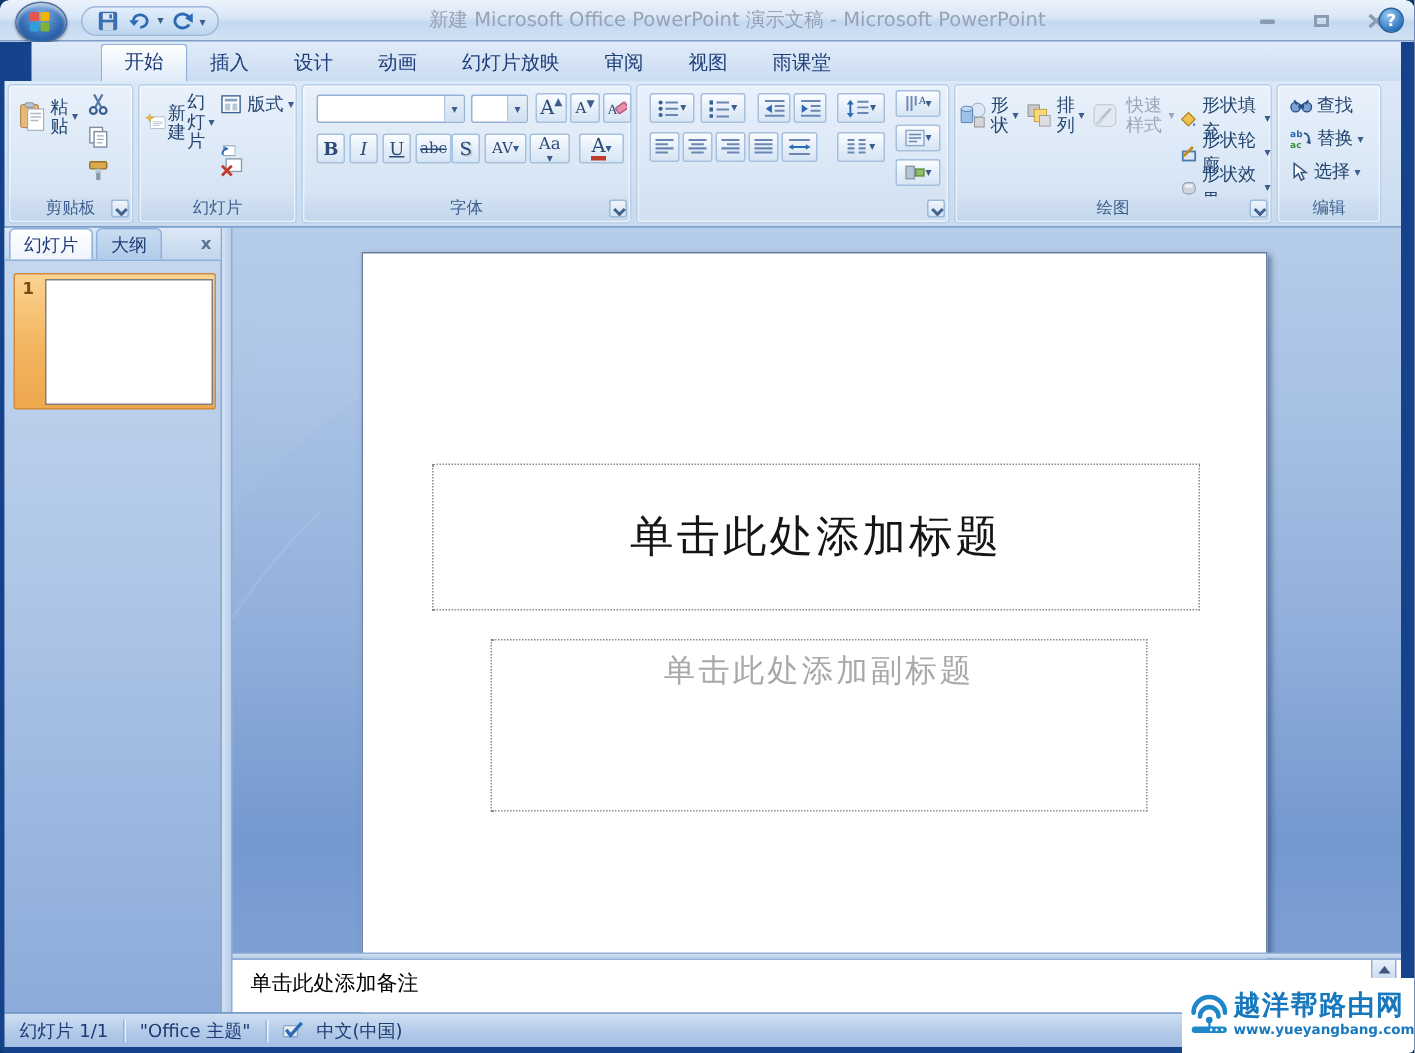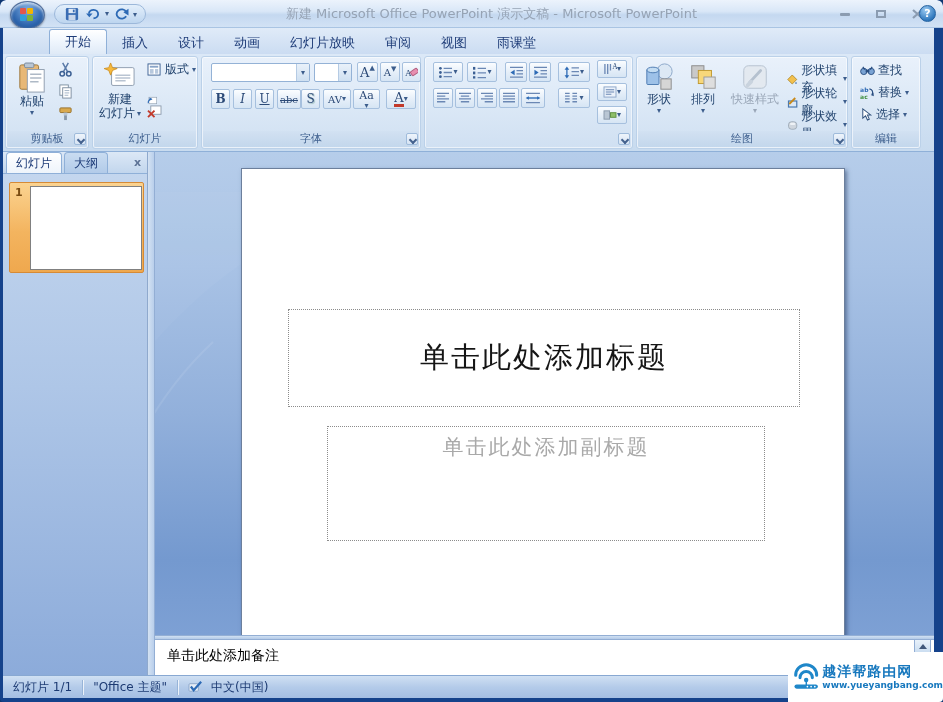--- a/index.html
+++ b/index.html
@@ -21,42 +21,42 @@
   .orbgrid{width:15px;height:14px;display:grid;grid-template-columns:6px 6px;grid-template-rows:6px 6px;gap:1px;}
   .orbgrid i{border-radius:1px;display:block;}
   .qat{position:absolute;left:54px;top:4px;height:20px;display:flex;align-items:center;gap:3px;
     padding:0 8px;background:linear-gradient(#e3effb,#bdd5ef);border:1px solid #9cb8da;border-radius:10px;}
   .qbtn{width:18px;height:16px;display:flex;align-items:center;justify-content:center;}
   .winctrl{position:absolute;right:14px;top:7px;display:flex;gap:12px;}
   .wbtn{width:24px;height:14px;display:flex;align-items:center;justify-content:center;}
   .glyph-min{width:10px;height:3px;background:#8b9cb1;border-radius:1px;}
   .glyph-max{width:10px;height:8px;border:2px solid #8b9cb1;}
   
-  .tabrow{position:absolute;left:3px;right:9px;top:28px;height:26px;
+  .tabrow{position:absolute;left:21px;right:9px;top:28px;height:26px;
     background:linear-gradient(#e0ebf8,#cbdcf2);}
   .tabs{display:flex;align-items:flex-end;height:100%;padding-left:46px;}
   .tab{padding:0 15px;height:23px;line-height:23px;font-size:13px;color:#1e3c78;cursor:default;}
   .tab.active{background:linear-gradient(#ffffff,#f0f6fd 45%,#dfeaf7);
     border:1px solid #8fb0d8;border-bottom:none;border-radius:3px 3px 0 0;height:25px;line-height:24px;}
   .helpbtn{position:absolute;right:7px;top:5px;width:17px;height:17px;border-radius:50%;
     background:radial-gradient(circle at 38% 28%,#9ccbf2,#3079be 70%,#1f5f9e);
     border:1px solid #26629f;color:#fff;font-size:11px;font-weight:bold;
     text-align:center;line-height:16px;}
   
   .ribbon{position:absolute;left:3px;right:9px;top:54px;height:98px;
     background:linear-gradient(#dbe8f7,#d2e2f3 55%,#c8dbef);border-bottom:1px solid #8fb0d8;}
   .grp{position:absolute;top:2px;height:93px;border:1px solid #bbd1e9;border-radius:3px;
     background:linear-gradient(#e9f1fb,#dbe8f6 55%,#d0e0f2);box-shadow:inset 0 0 0 1px rgba(255,255,255,.55);}
   .grp-label{position:absolute;left:1px;right:1px;bottom:1px;height:16px;font-size:11px;color:#3f608f;
     text-align:center;line-height:16px;background:linear-gradient(#d2e1f2,#c3d7ec);border-radius:0 0 2px 2px;}
   .dlg{position:absolute;right:2px;bottom:3px;width:12px;height:12px;border:1px solid #9fbbdb;
     border-radius:2px;background:linear-gradient(#eef4fb,#d6e4f4);}
   .dlg:after{content:"";position:absolute;left:3px;top:3px;width:4px;height:4px;
     border-left:2px solid #44628e;border-bottom:2px solid #44628e;transform:rotate(-45deg);}
-  .bigbtn{position:absolute;display:flex;flex-direction:column;align-items:center;gap:1px;
+  .bigbtn{position:absolute;display:flex;flex-direction:row;align-items:center;gap:1px;
     padding-top:5px;font-size:12px;color:#24456f;text-align:center;line-height:13px;}
   .sbtn{position:absolute;display:flex;align-items:center;gap:3px;font-size:12px;color:#24456f;}
   .dd{font-size:8px;color:#3c5d8c;line-height:8px;}
   .combo{background:#fff;border:1px solid #94b2d6;border-radius:2px;display:flex;align-items:center;}
   .combo .arr{margin-left:auto;width:13px;height:100%;display:flex;align-items:center;justify-content:center;
     background:linear-gradient(#e9f1fa,#cfe0f1);border-left:1px solid #b5cbe4;}
   .fbtn{height:20px;min-width:19px;padding:0 2px;font-size:12px;color:#2c4a77;
     border:1px solid #a6c0de;border-radius:2px;background:linear-gradient(#fbfdff,#e6eff9 50%,#d6e5f4);
     display:flex;align-items:center;justify-content:center;font-family:"DejaVu Serif","Liberation Serif",serif;}
   .li{display:block;}
@@ -105,21 +105,21 @@
     background:linear-gradient(#f6fafd,#dcE9f6 50%,#cfe0f1);display:flex;align-items:center;justify-content:center;}
   .vbtn.active{background:linear-gradient(#fcdca6,#f6bf6d 50%,#f3b55a);border-color:#c88f3e;}
   .zoomlbl{padding:0 8px;}
   .zoomminus{width:15px;height:15px;border-radius:50%;border:1px solid #5a7db0;margin-right:6px;
     background:linear-gradient(#fdfeff,#dde9f6);position:relative;}
   .zoomminus:after{content:"";position:absolute;left:3px;top:6px;width:7px;height:2px;background:#44628e;}
   
   .watermark{position:absolute;left:788px;top:652px;width:155px;height:50px;background:#fff;z-index:60;
     display:flex;align-items:center;padding-left:4px;}
   .wm-text{display:flex;flex-direction:column;line-height:1.05;margin-left:2px;}
-  .wm-name{font-size:14px;font-weight:bold;color:#1778be;letter-spacing:1px;}
+  .wm-name{font-size:18px;font-weight:bold;color:#1778be;letter-spacing:1px;}
   .wm-url{font-size:9px;font-weight:bold;color:#1778be;margin-top:2px;}
 </style>
 </head>
 <body>
 
 <div id="win">
 
   <div class="titlebar">
     <div class="orb">
       <span class="orbgrid">

